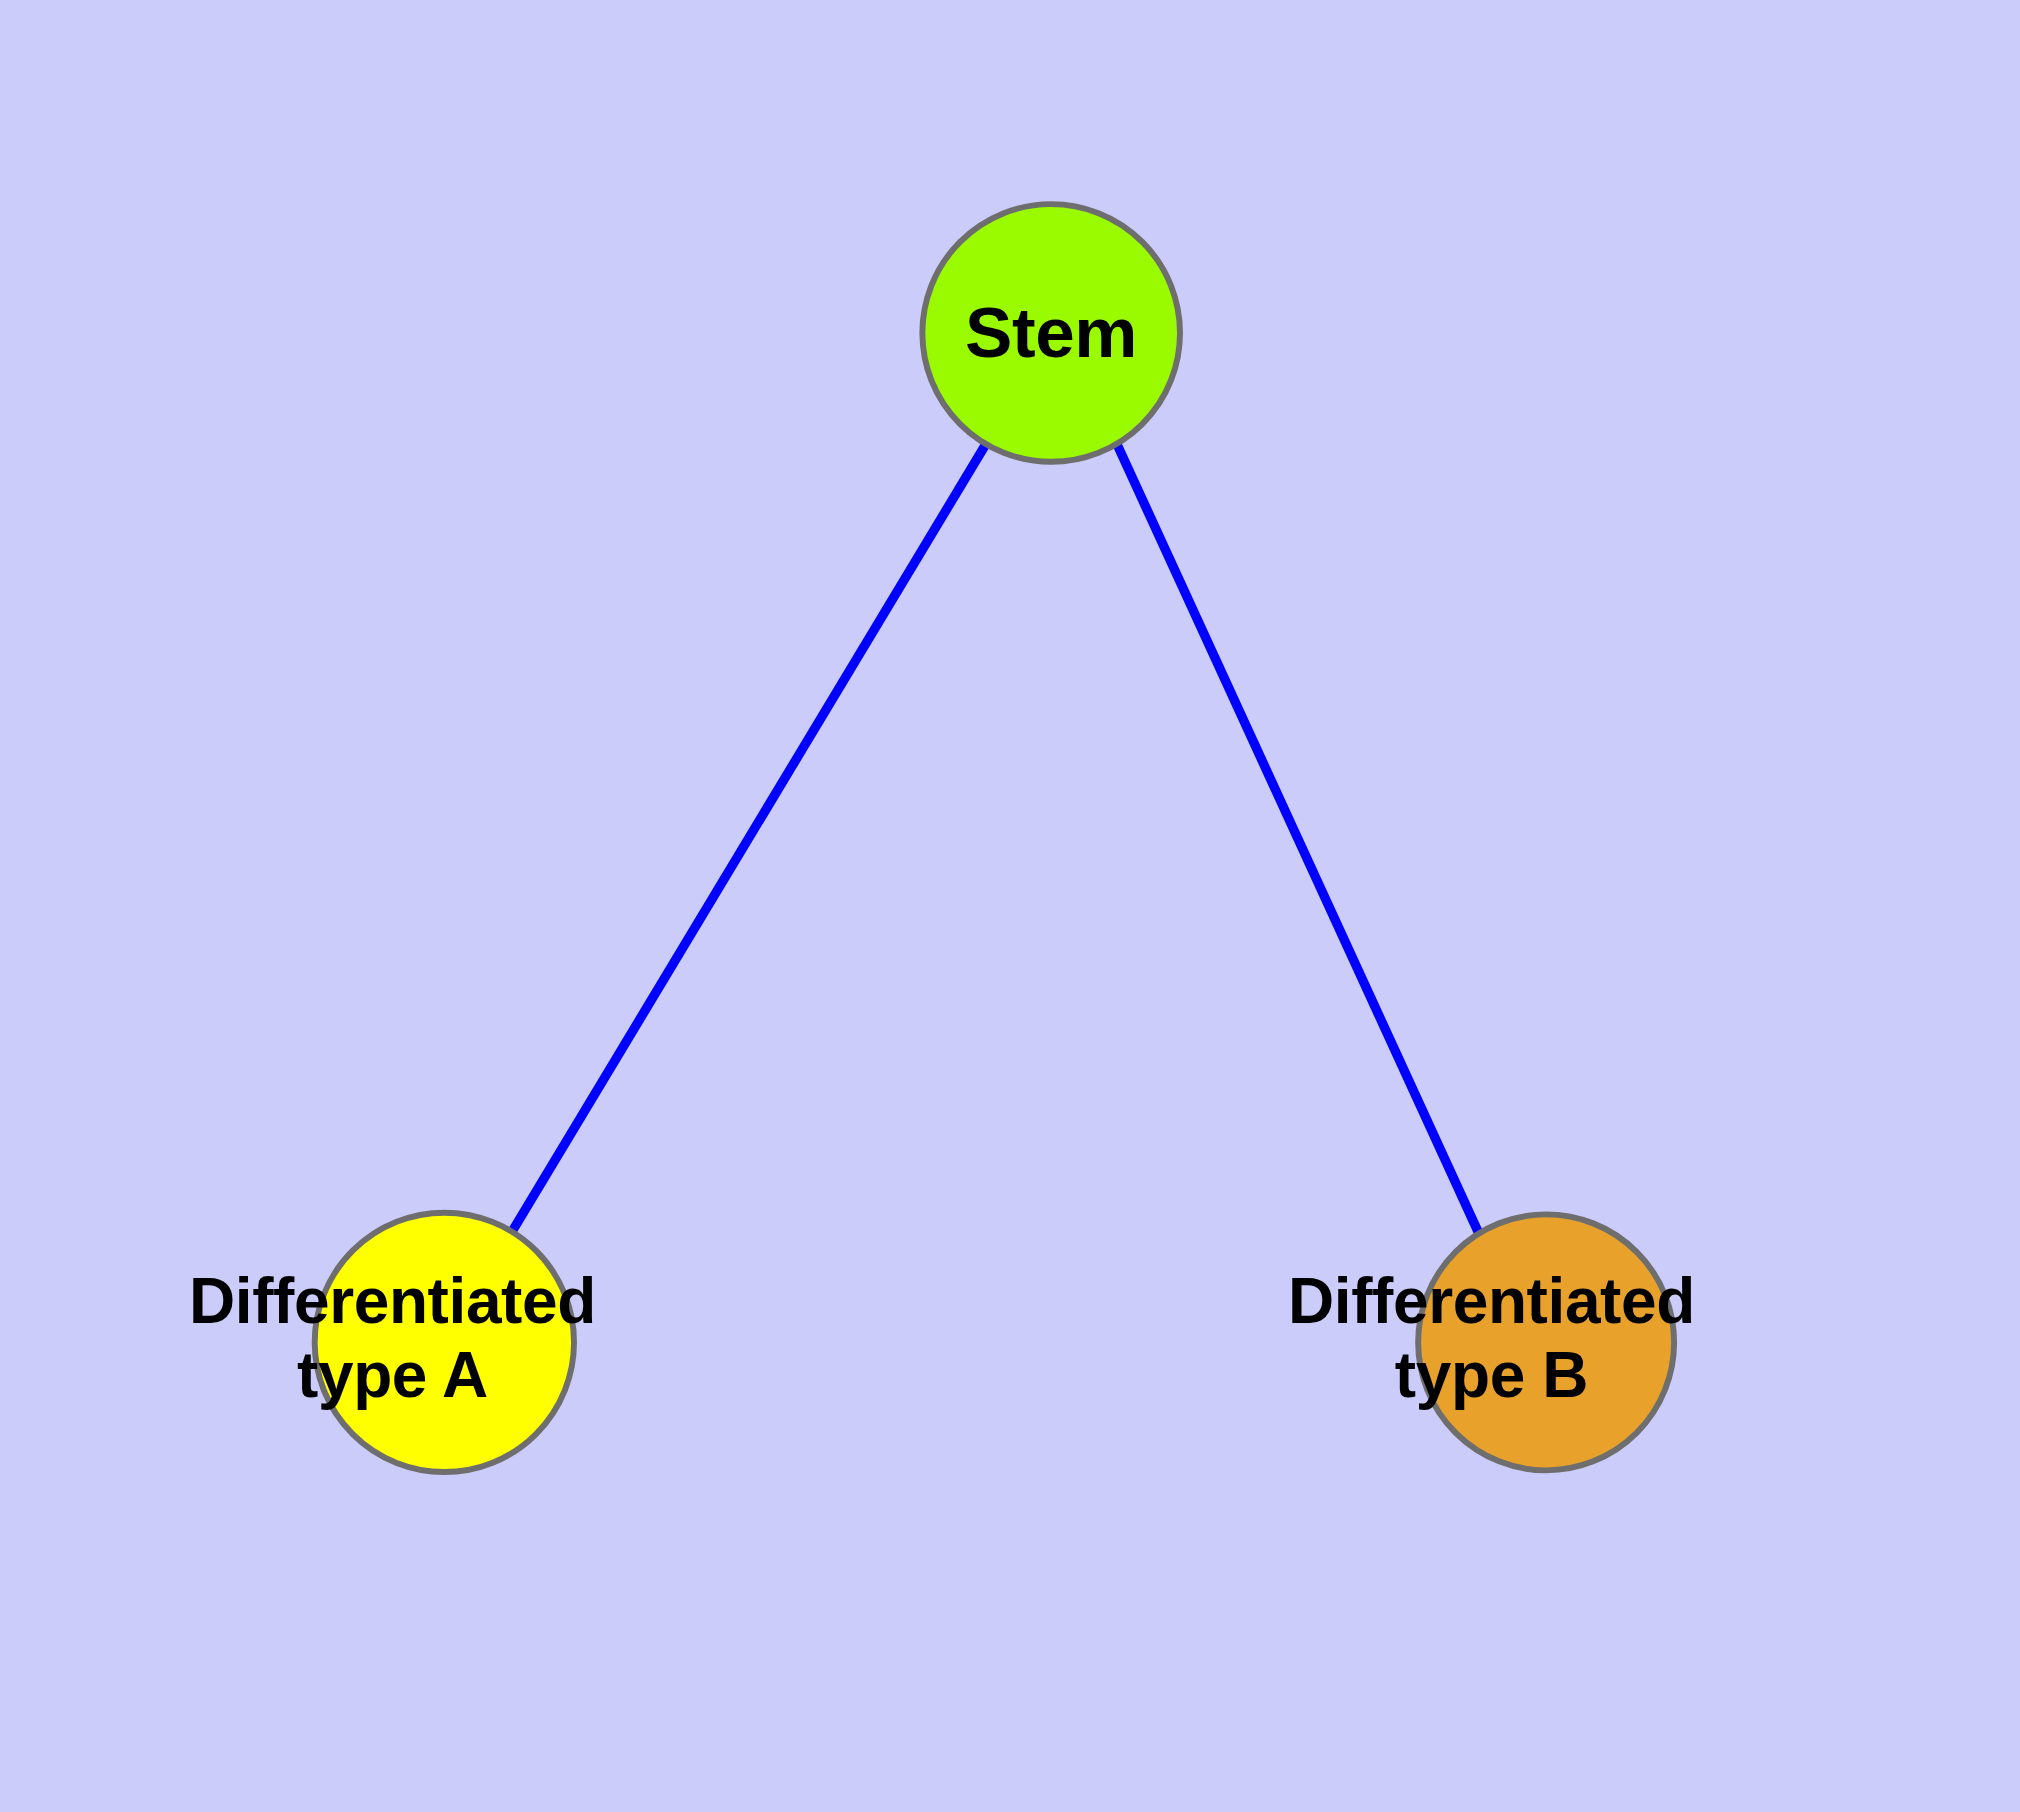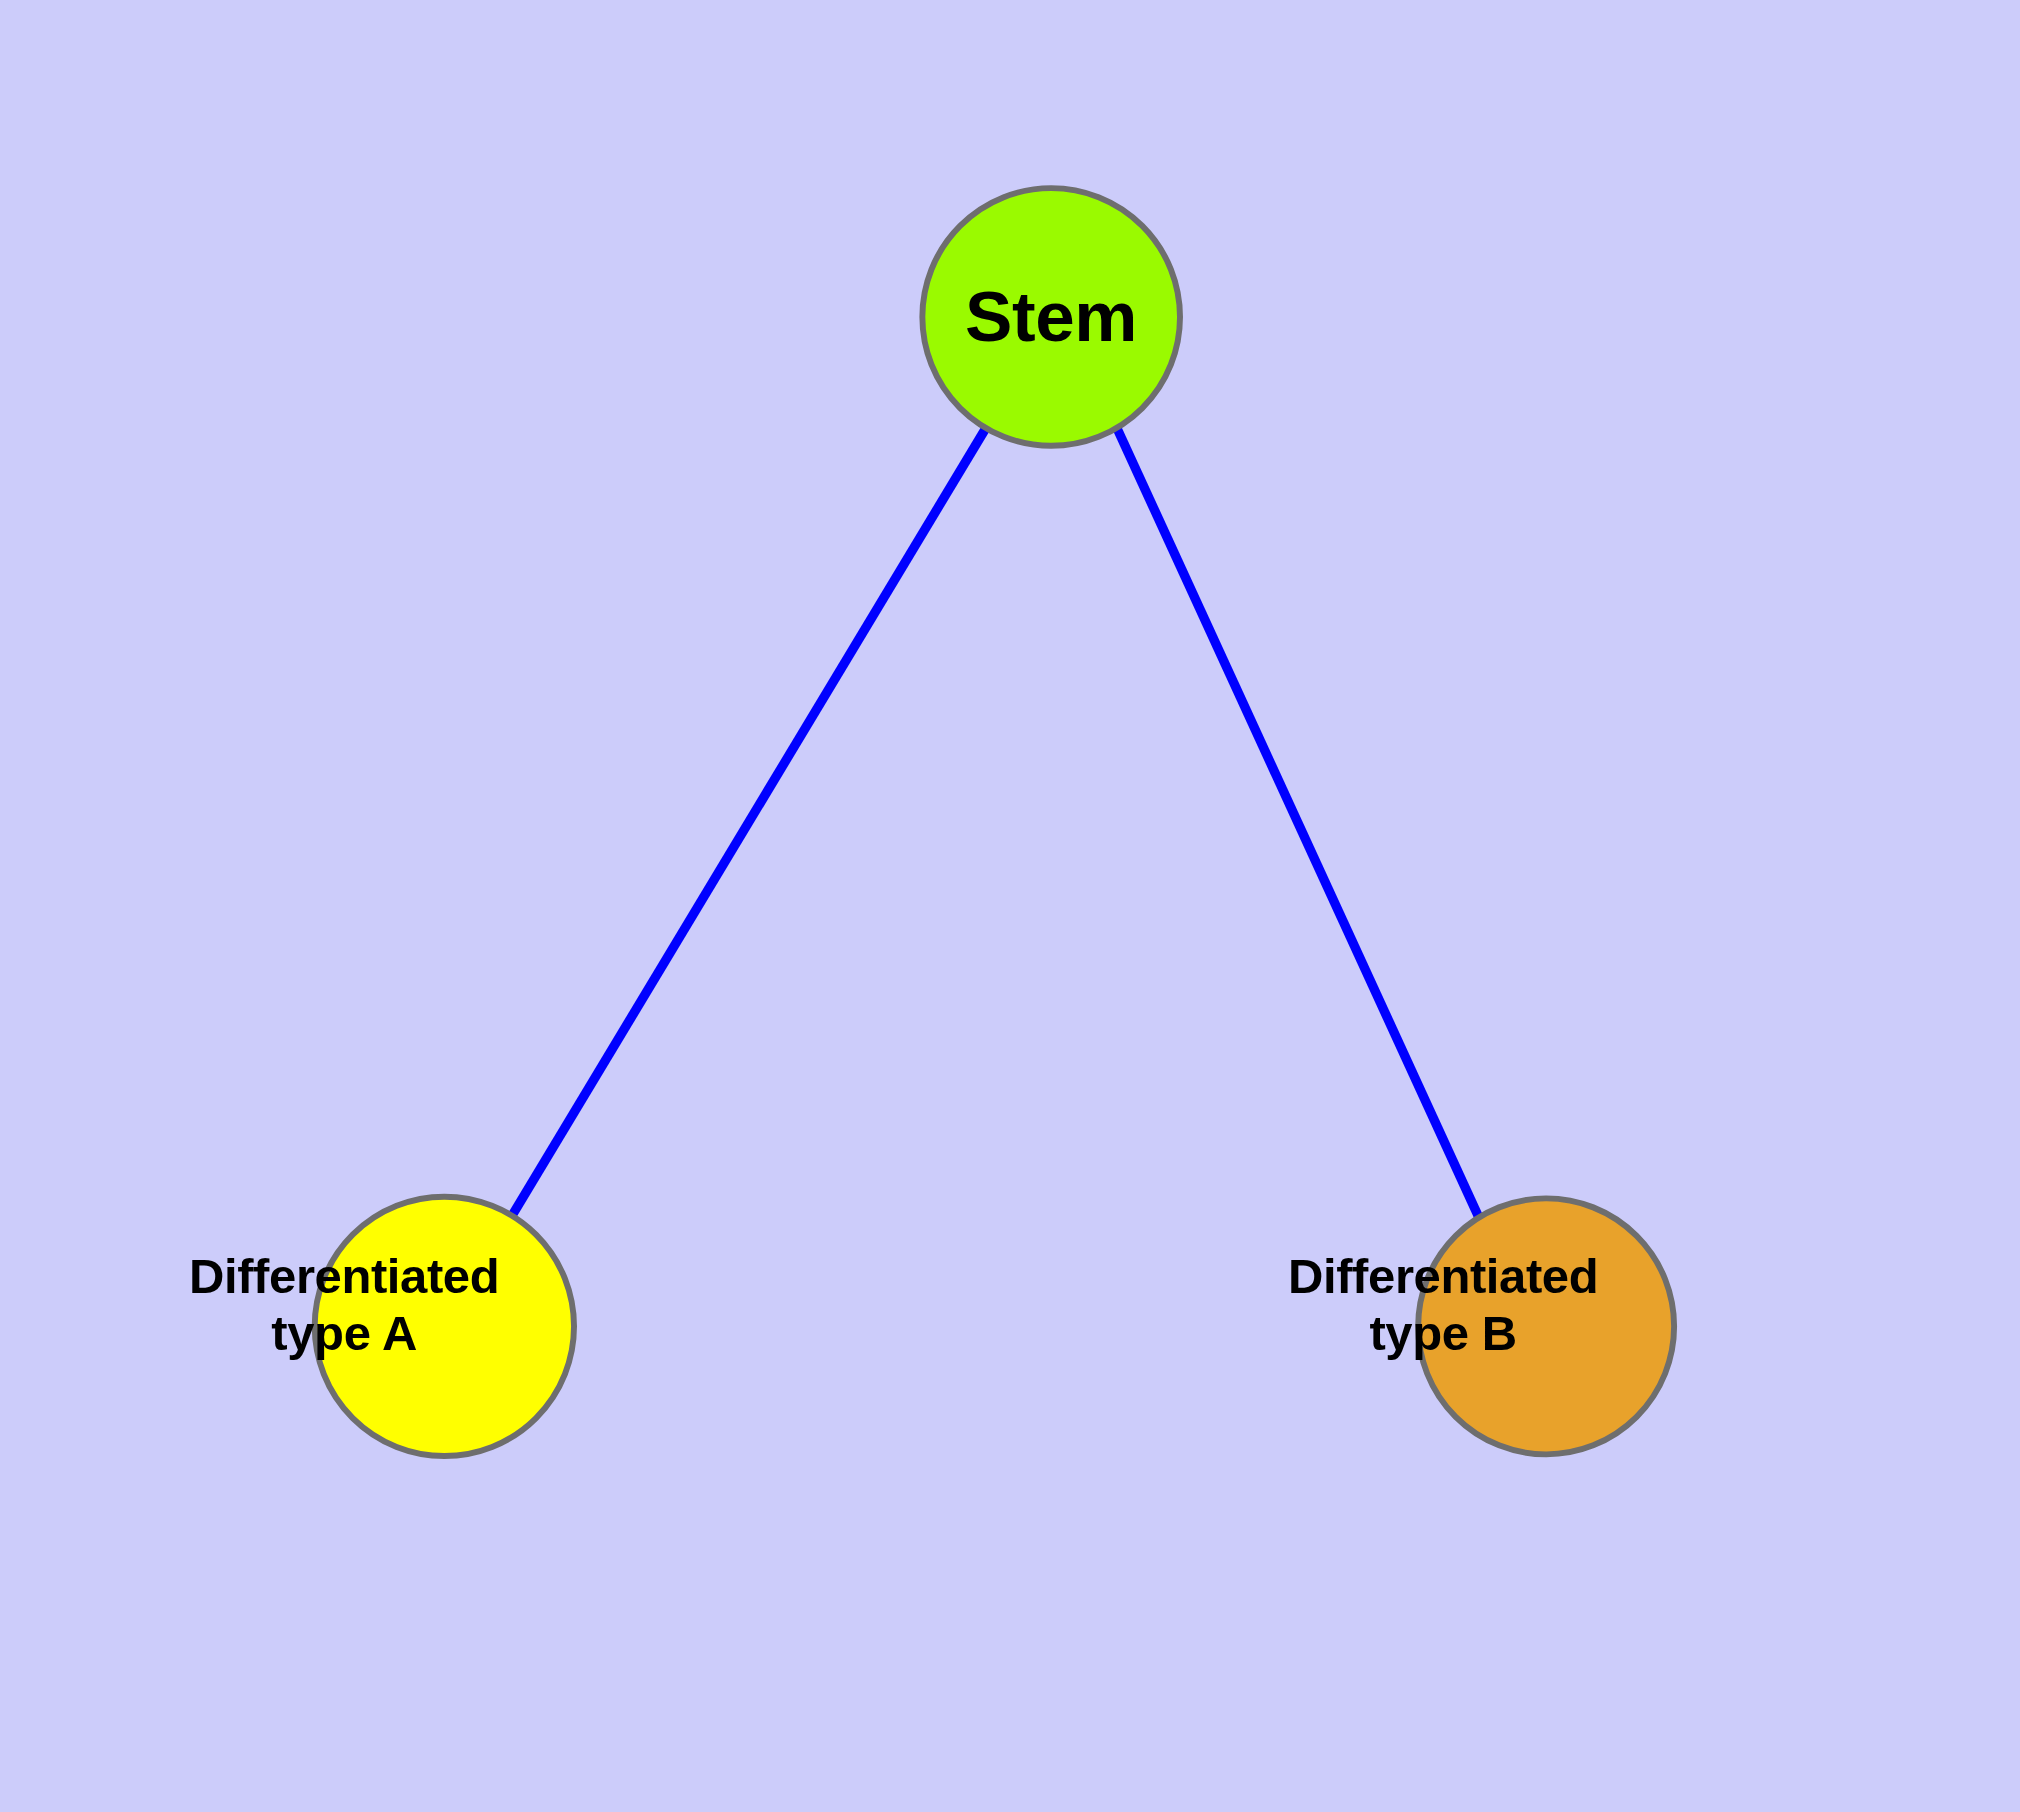--- a/index.html
+++ b/index.html
@@ -41,27 +41,27 @@
     text-align: center;
     line-height: 1.16;
     white-space: pre;
     pointer-events: none;
     letter-spacing: -0.4px;
   }
   .label-stem {
     font-size: 71px;
   }
   .label-leaf {
-    font-size: 49px;
+    font-size: 64px;
   }
 </style>
 </head>
 <body>
 
-<div id="canvas-wrap" style="width: 2021px; height: 1756px; background: rgb(204, 204, 250);">
+<div id="canvas-wrap" style="width: 2021px; height: 1756px; background: rgb(204, 204, 250); margin-top: 16px;">
 
   <svg id="graph-svg" viewBox="0 0 2384 2138" style="width: 2021px; height: 1812px;">
     <g>
       <line class="edge-line" x1="1163" y1="505" x2="604" y2="1434" stroke="#0000ff"></line>
       <line class="edge-line" x1="1318" y1="506" x2="1744" y2="1435" stroke="#0000ff"></line>
     </g>
     <g>
       <circle class="node-circle" cx="1240" cy="374" r="152" fill="#9afa00" stroke="#6e6e6e"></circle>
       <circle class="node-circle" cx="524" cy="1565" r="153" fill="#ffff00" stroke="#6e6e6e"></circle>
       <circle class="node-circle" cx="1824" cy="1565" r="151" fill="#e8a22b" stroke="#6e6e6e"></circle>

